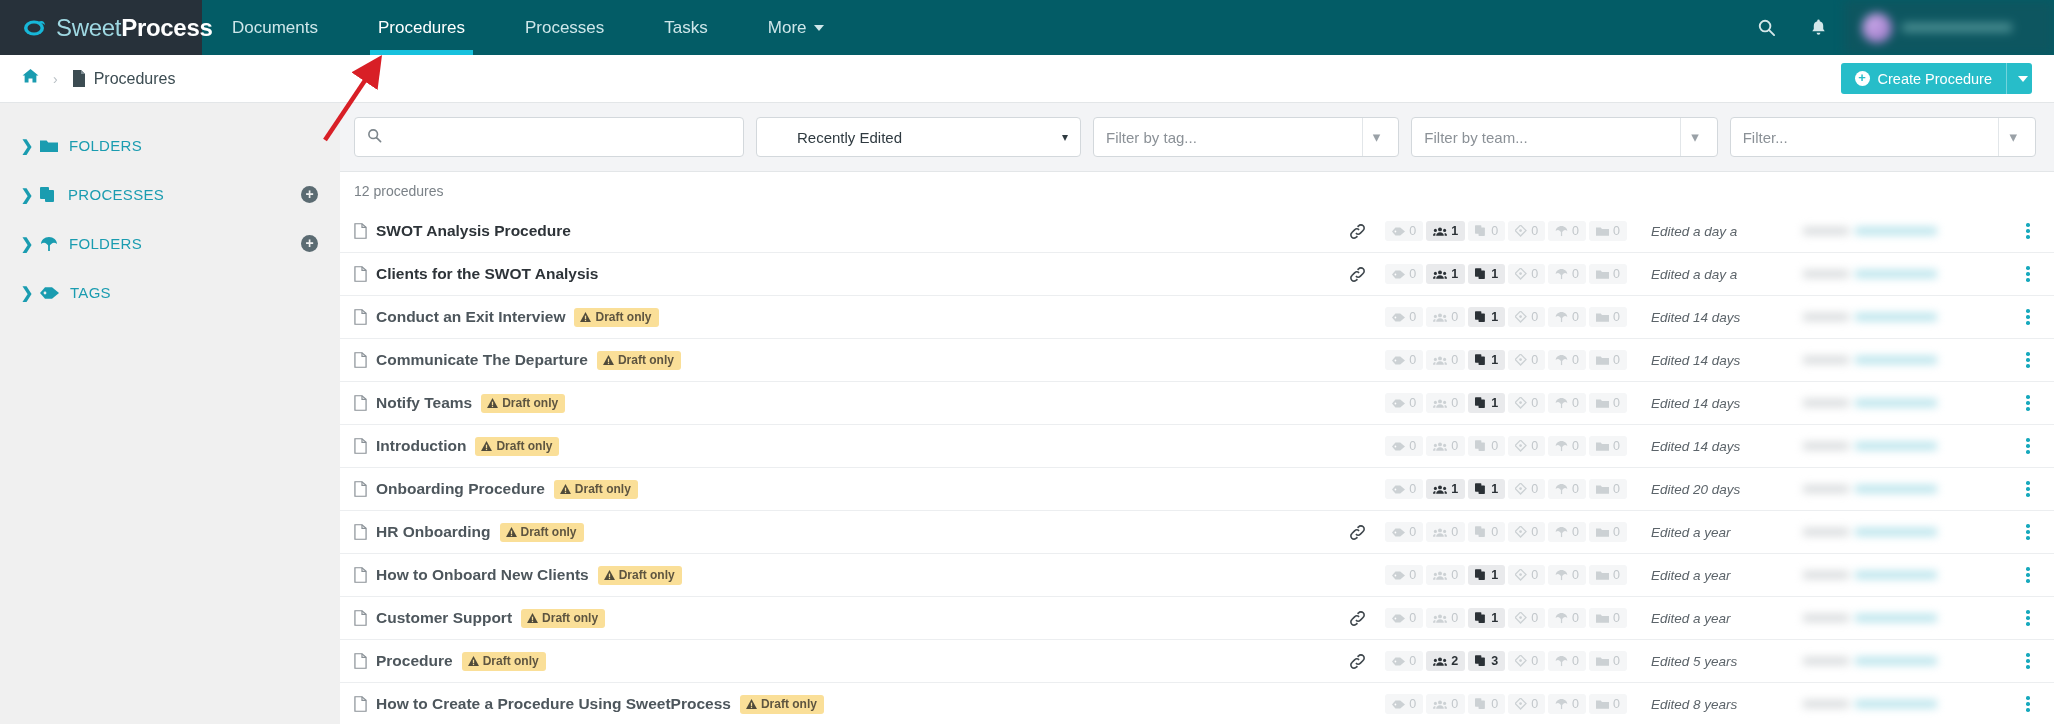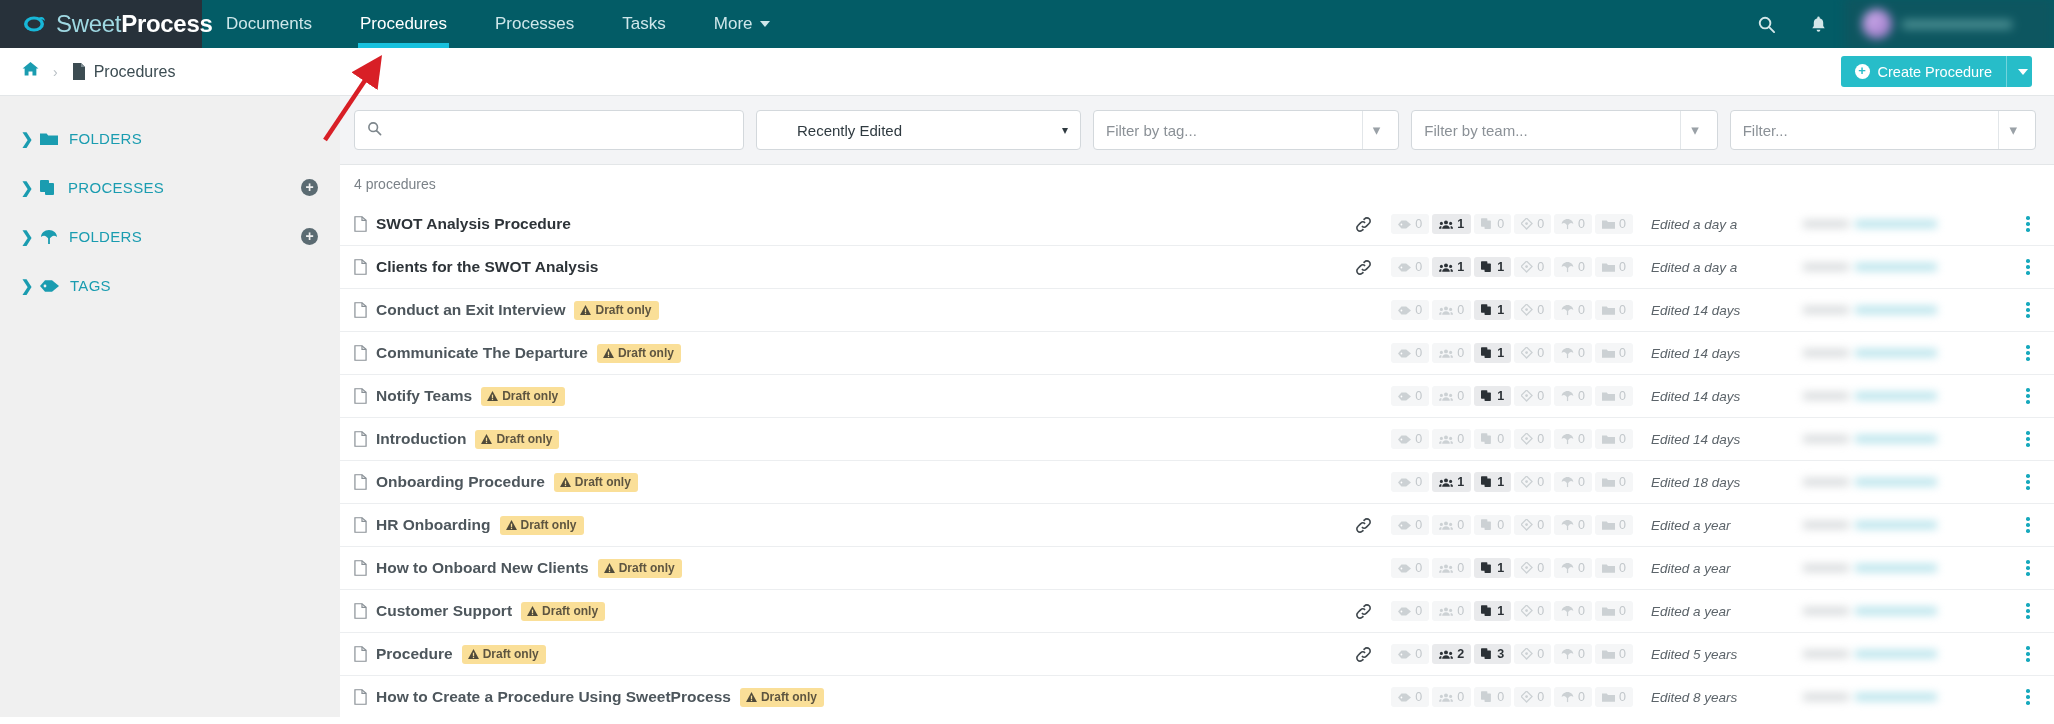--- a/index.html
+++ b/index.html
@@ -4,35 +4,35 @@
 <style>
   * { box-sizing: border-box; margin: 0; padding: 0; }
   html, body {
     width: 2054px; height: 724px;
     font-family: "Liberation Sans", sans-serif;
     background: #ffffff; overflow: hidden;
   }
 
   
   .topnav {
-    height: 48px; background: #035c66; display: flex; align-items: stretch;
+    height: 55px; background: #035c66; display: flex; align-items: stretch;
     position: relative;
   }
   .brand {
     width: 202px; background: #27313a; display: flex; align-items: center;
     padding-left: 22px; gap: 8px; flex: 0 0 202px;
   }
   .brand-logo { width: 26px; height: 26px; position: relative; }
   .brand-text { font-size: 24px; letter-spacing: -.3px; white-space: nowrap; }
   .brand-text .light { color: #9fd8e2; font-weight: 400; }
   .brand-text .bold { color: #ffffff; font-weight: 700; }
 
   .navitems { display: flex; align-items: stretch; }
   .navitem {
-    display: flex; align-items: center; padding: 0 24px;
+    display: flex; align-items: center; padding: 0 30px;
     color: #cfe7ea; font-size: 17px; position: relative; cursor: pointer;
     white-space: nowrap;
   }
   .navitem.active { color: #ffffff; }
   .navitem.active::after {
     content: ""; position: absolute; left: 22px; right: 22px; bottom: 0;
     height: 5px; background: #17c1dd;
   }
   .caret-down {
     display: inline-block; margin-left: 7px; width: 0; height: 0;
@@ -169,21 +169,21 @@
     display: inline-flex; align-items: center; gap: 4px; padding: 3px 7px;
     border-radius: 3px; font-size: 12.5px; color: #c2c7cb; background: #f5f6f7;
     min-width: 36px; justify-content: center;
   }
   .cnt.on { color: #2b3136; background: #e9eaec; font-weight: 700; }
   .cnt svg { display: block; }
   .cnt .gi { color: #ccd1d4; }
   .cnt.on .gi { color: #2b3136; }
 
   .edited {
-    width: 150px; margin-left: 18px; font-size: 13.5px; font-style: italic;
+    width: 150px; margin-left: 24px; font-size: 13.5px; font-style: italic;
     color: #5c646a; white-space: nowrap; overflow: hidden;
   }
   .author-blur {
     width: 148px; height: 20px; margin-left: 2px; overflow: hidden;
     display: flex; align-items: center; filter: blur(4px);
   }
   .author-blur .a1 { height: 8px; width: 46px; background: #d9dcde; border-radius: 2px; }
   .author-blur .a2 { height: 8px; width: 82px; background: #b9e4ec; border-radius: 2px; margin-left: 6px; }
   .kebab {
     width: 34px; display: flex; flex-direction: column; align-items: center;
@@ -355,21 +355,21 @@
         <span class="ph">Filter by team...</span>
         <span class="sep-caret">▾</span>
       </div>
 
       <div class="fld fld-multi">
         <span class="ph">Filter...</span>
         <span class="sep-caret">▾</span>
       </div>
     </div>
 
-    <div class="count-line">4 procedures</div>
+    <div class="count-line">12 procedures</div>
 
     <div class="list" id="proc-list">
         <div class="row">
           <span class="row-doc-ico">
             <svg width="13" height="16" viewBox="0 0 14 17" fill="none" stroke="currentColor" stroke-width="1.3">
               <path d="M1 .7h7.6L13 4.6V16.3H1z"></path>
               <path d="M8.6.7v4H13"></path>
             </svg>
           </span>
           <span class="row-title dark">SWOT Analysis Procedure</span>
@@ -884,21 +884,21 @@
                 </svg>
                 <span>0</span>
               </span>
               <span class="cnt">
                 <svg class="gi" width="13" height="11" viewBox="0 0 18 14" fill="currentColor">
                   <path d="M0 1.5h6.6l1.6 2H18V13H0z"></path>
                 </svg>
                 <span>0</span>
               </span>
             </span>
-            <span class="edited">Edited 18 days</span>
+            <span class="edited">Edited 20 days</span>
             <span class="author-blur">
               <i class="a1"></i>
               <i class="a2"></i>
             </span>
             <span class="kebab">
               <i></i>
               <i></i>
               <i></i>
             </span>
           </span>

